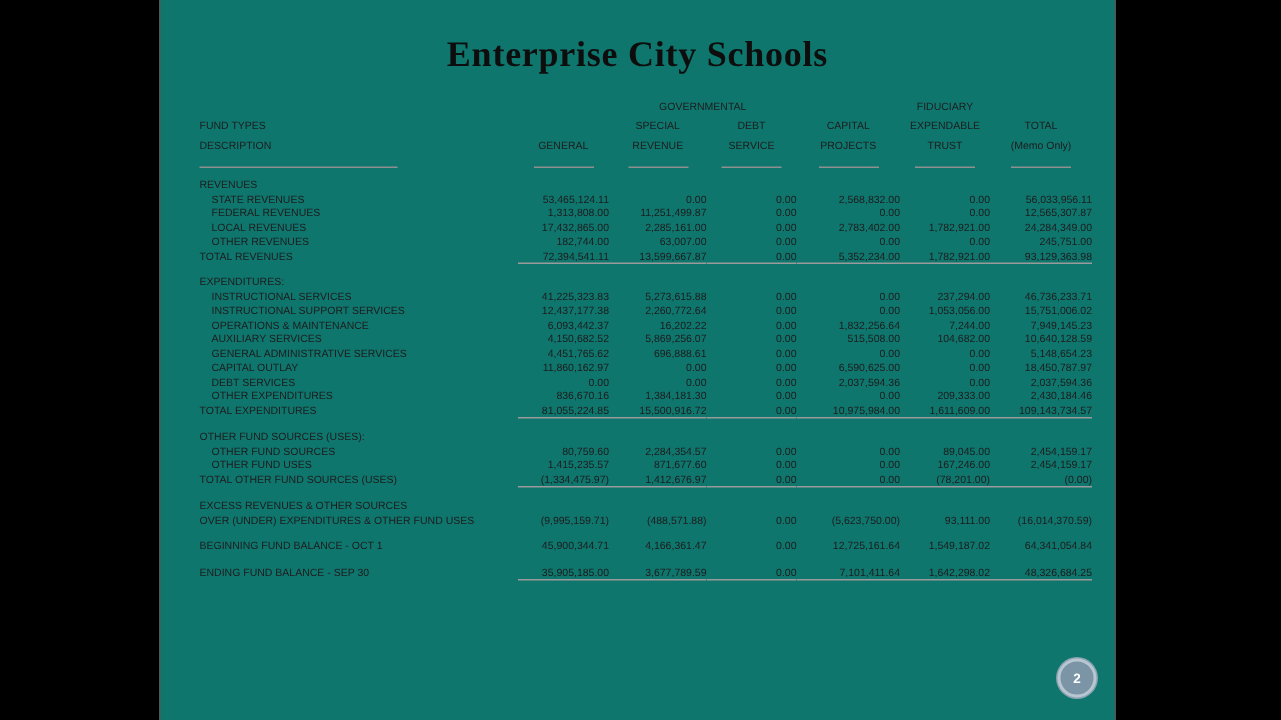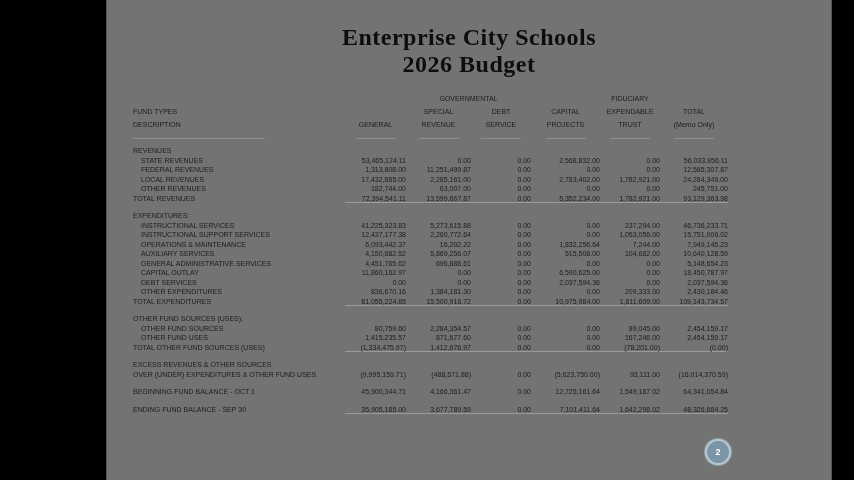--- a/index.html
+++ b/index.html
@@ -1,22 +1,22 @@
 <!DOCTYPE html>
 <html><head>
 <meta charset="utf-8">
 <style>
   html,body{margin:0;padding:0;}
   body{
     width:854px;height:480px;background:#000;position:relative;overflow:hidden;
     font-family:"Liberation Sans",sans-serif;
   }
   .slide{
-    position:absolute;left:106px;top:0;width:726px;height:480px;
-    background:#737373;color:#1c1c1c;
+    position:absolute;left:106px;top:0;width:638px;height:480px;
+    background:#0f766e;color:#1c1c1c;
     border-left:1px solid #555;border-right:1px solid #555;
     box-sizing:border-box;
   }
   .title{
     margin-top:24px;text-align:center;
     font-family:"Liberation Serif",serif;font-weight:bold;
     font-size:24px;line-height:27px;color:#0d0d0d;letter-spacing:0.5px;
   }
   
   .tbl{margin-top:14px;font-size:7px;}
@@ -46,21 +46,20 @@
     color:#fff;font-size:9px;font-weight:bold;
   }
 </style>
 </head>
 <body>
 
 <div class="slide">
 
   <div class="title">
     <div>Enterprise City Schools</div>
-    <div>2026 Budget</div>
   </div>
 
   <div class="tbl">
 
     <div class="hrow">
       <div class="cell label"></div>
       <div class="cell c1"></div>
       <div class="hspan">GOVERNMENTAL</div>
       <div class="cell c4"></div>
       <div class="cell hc c5">FIDUCIARY</div>

